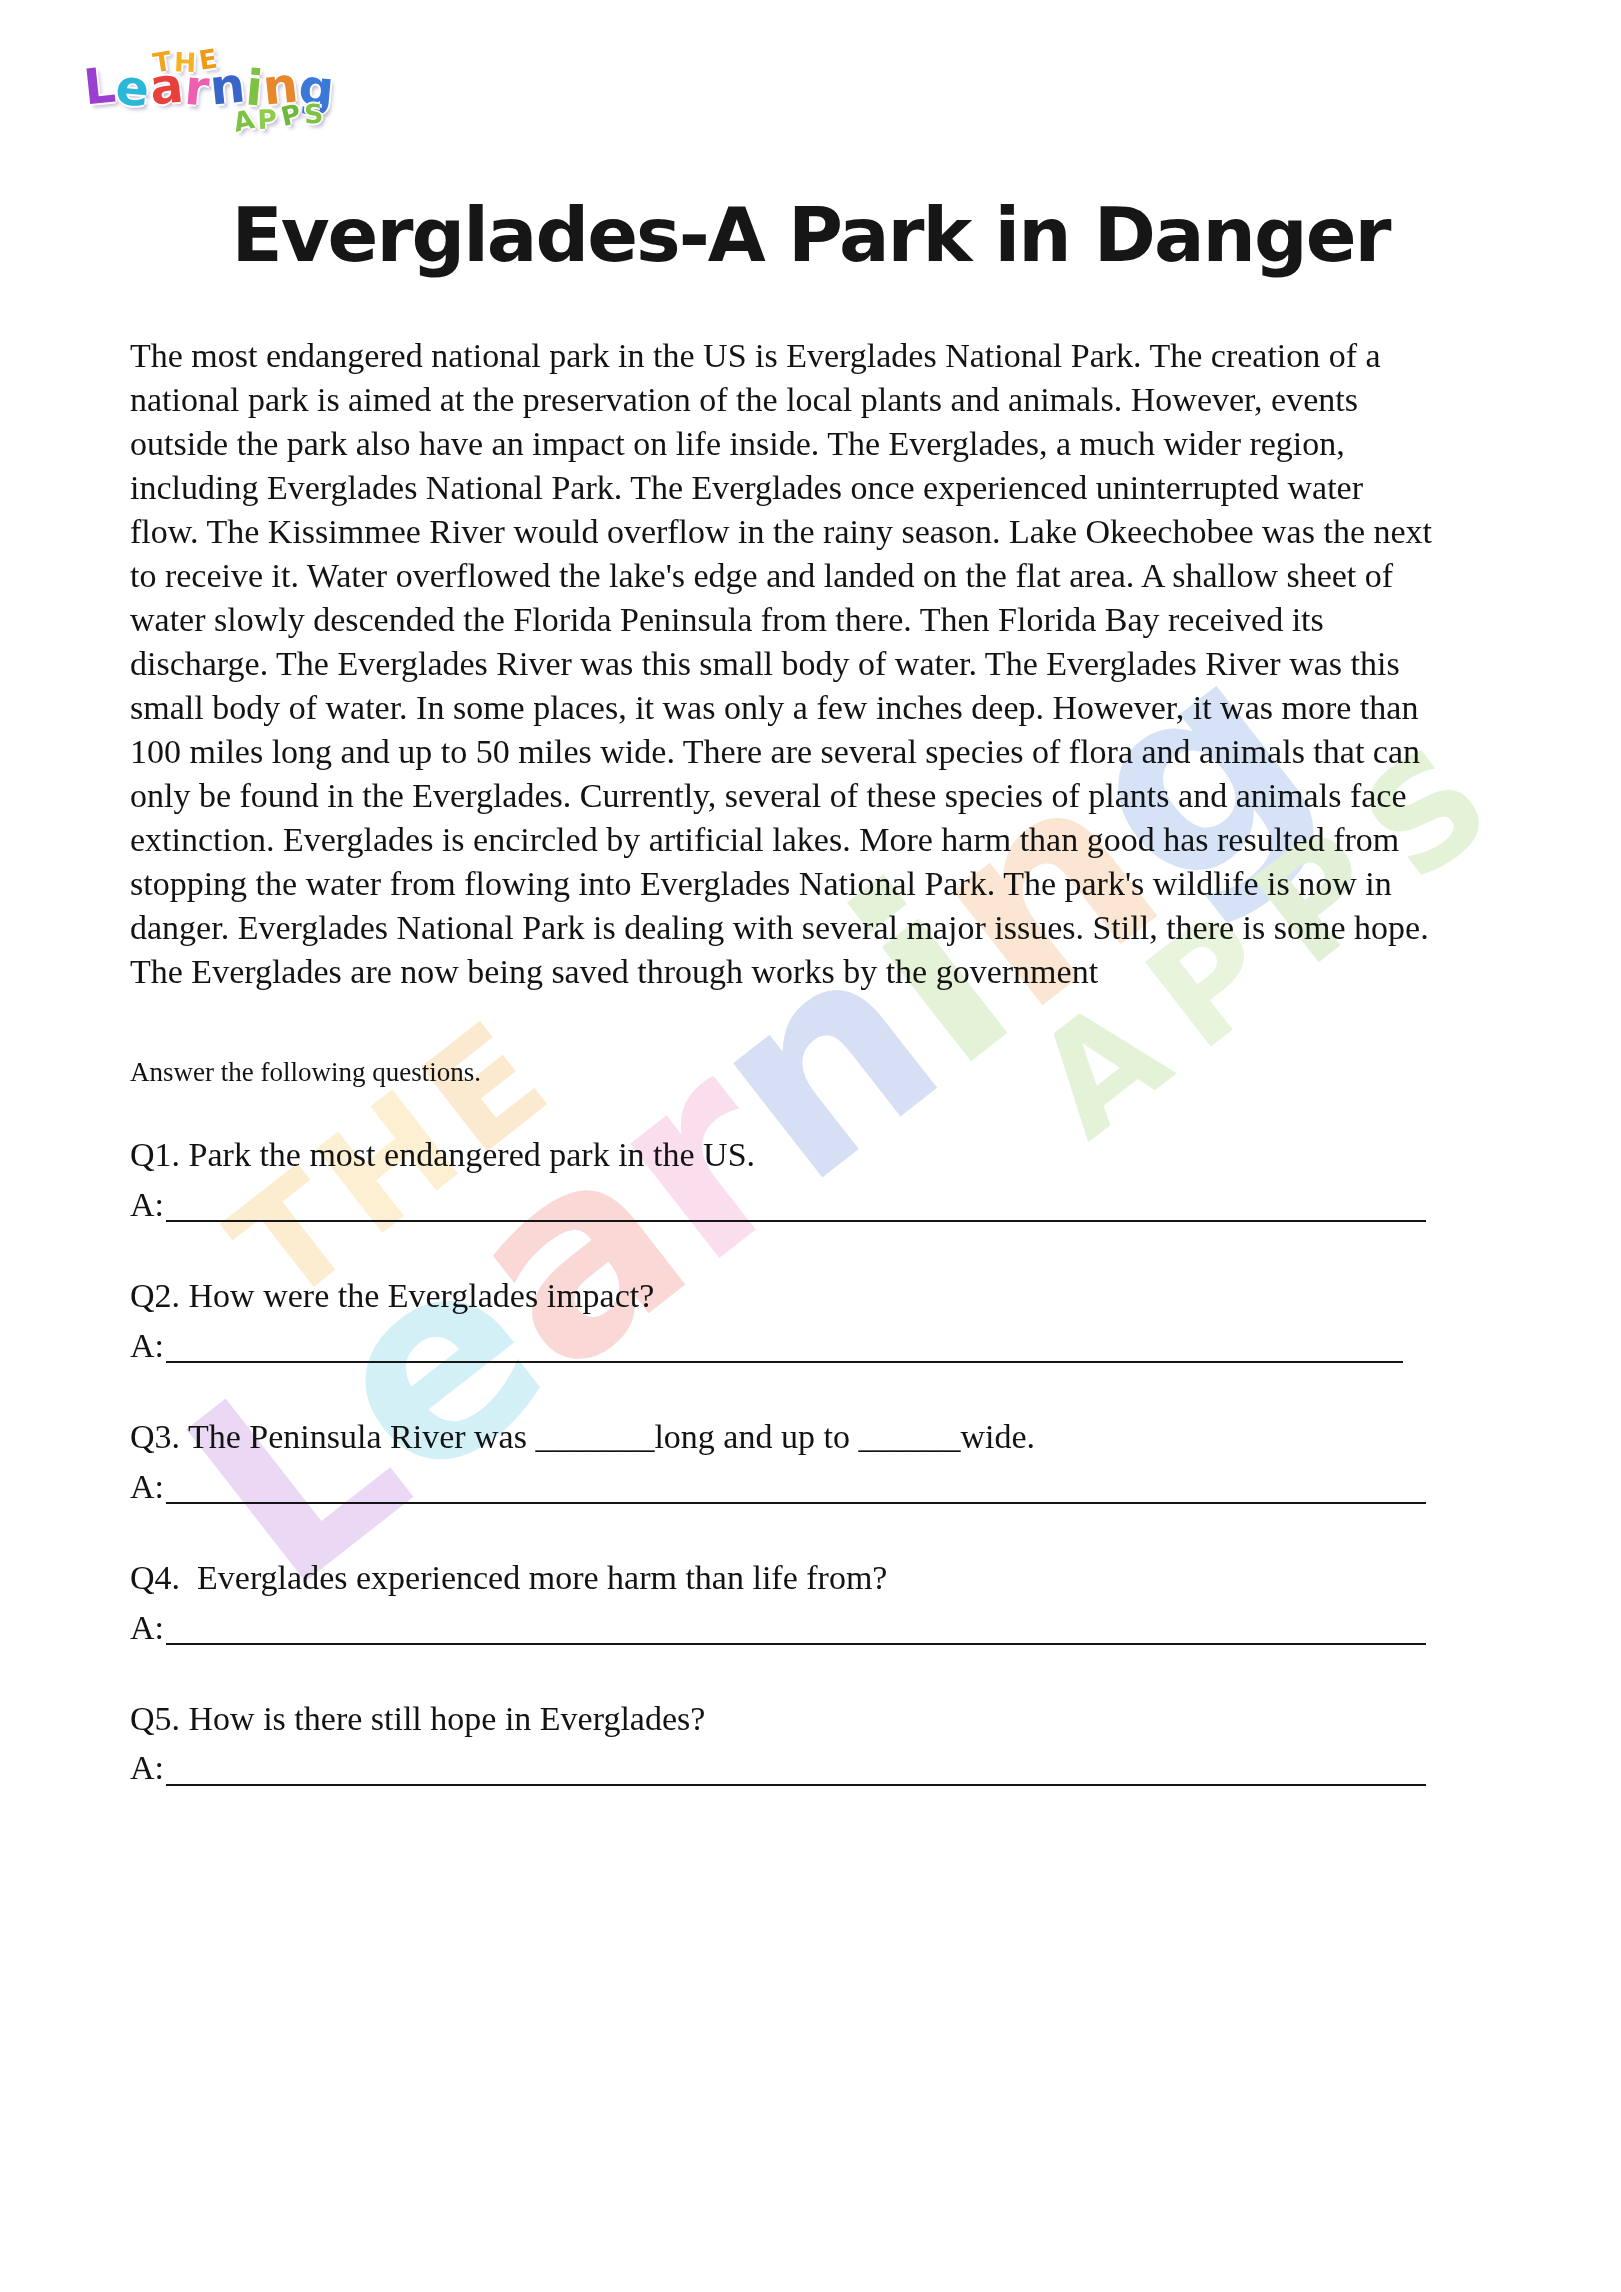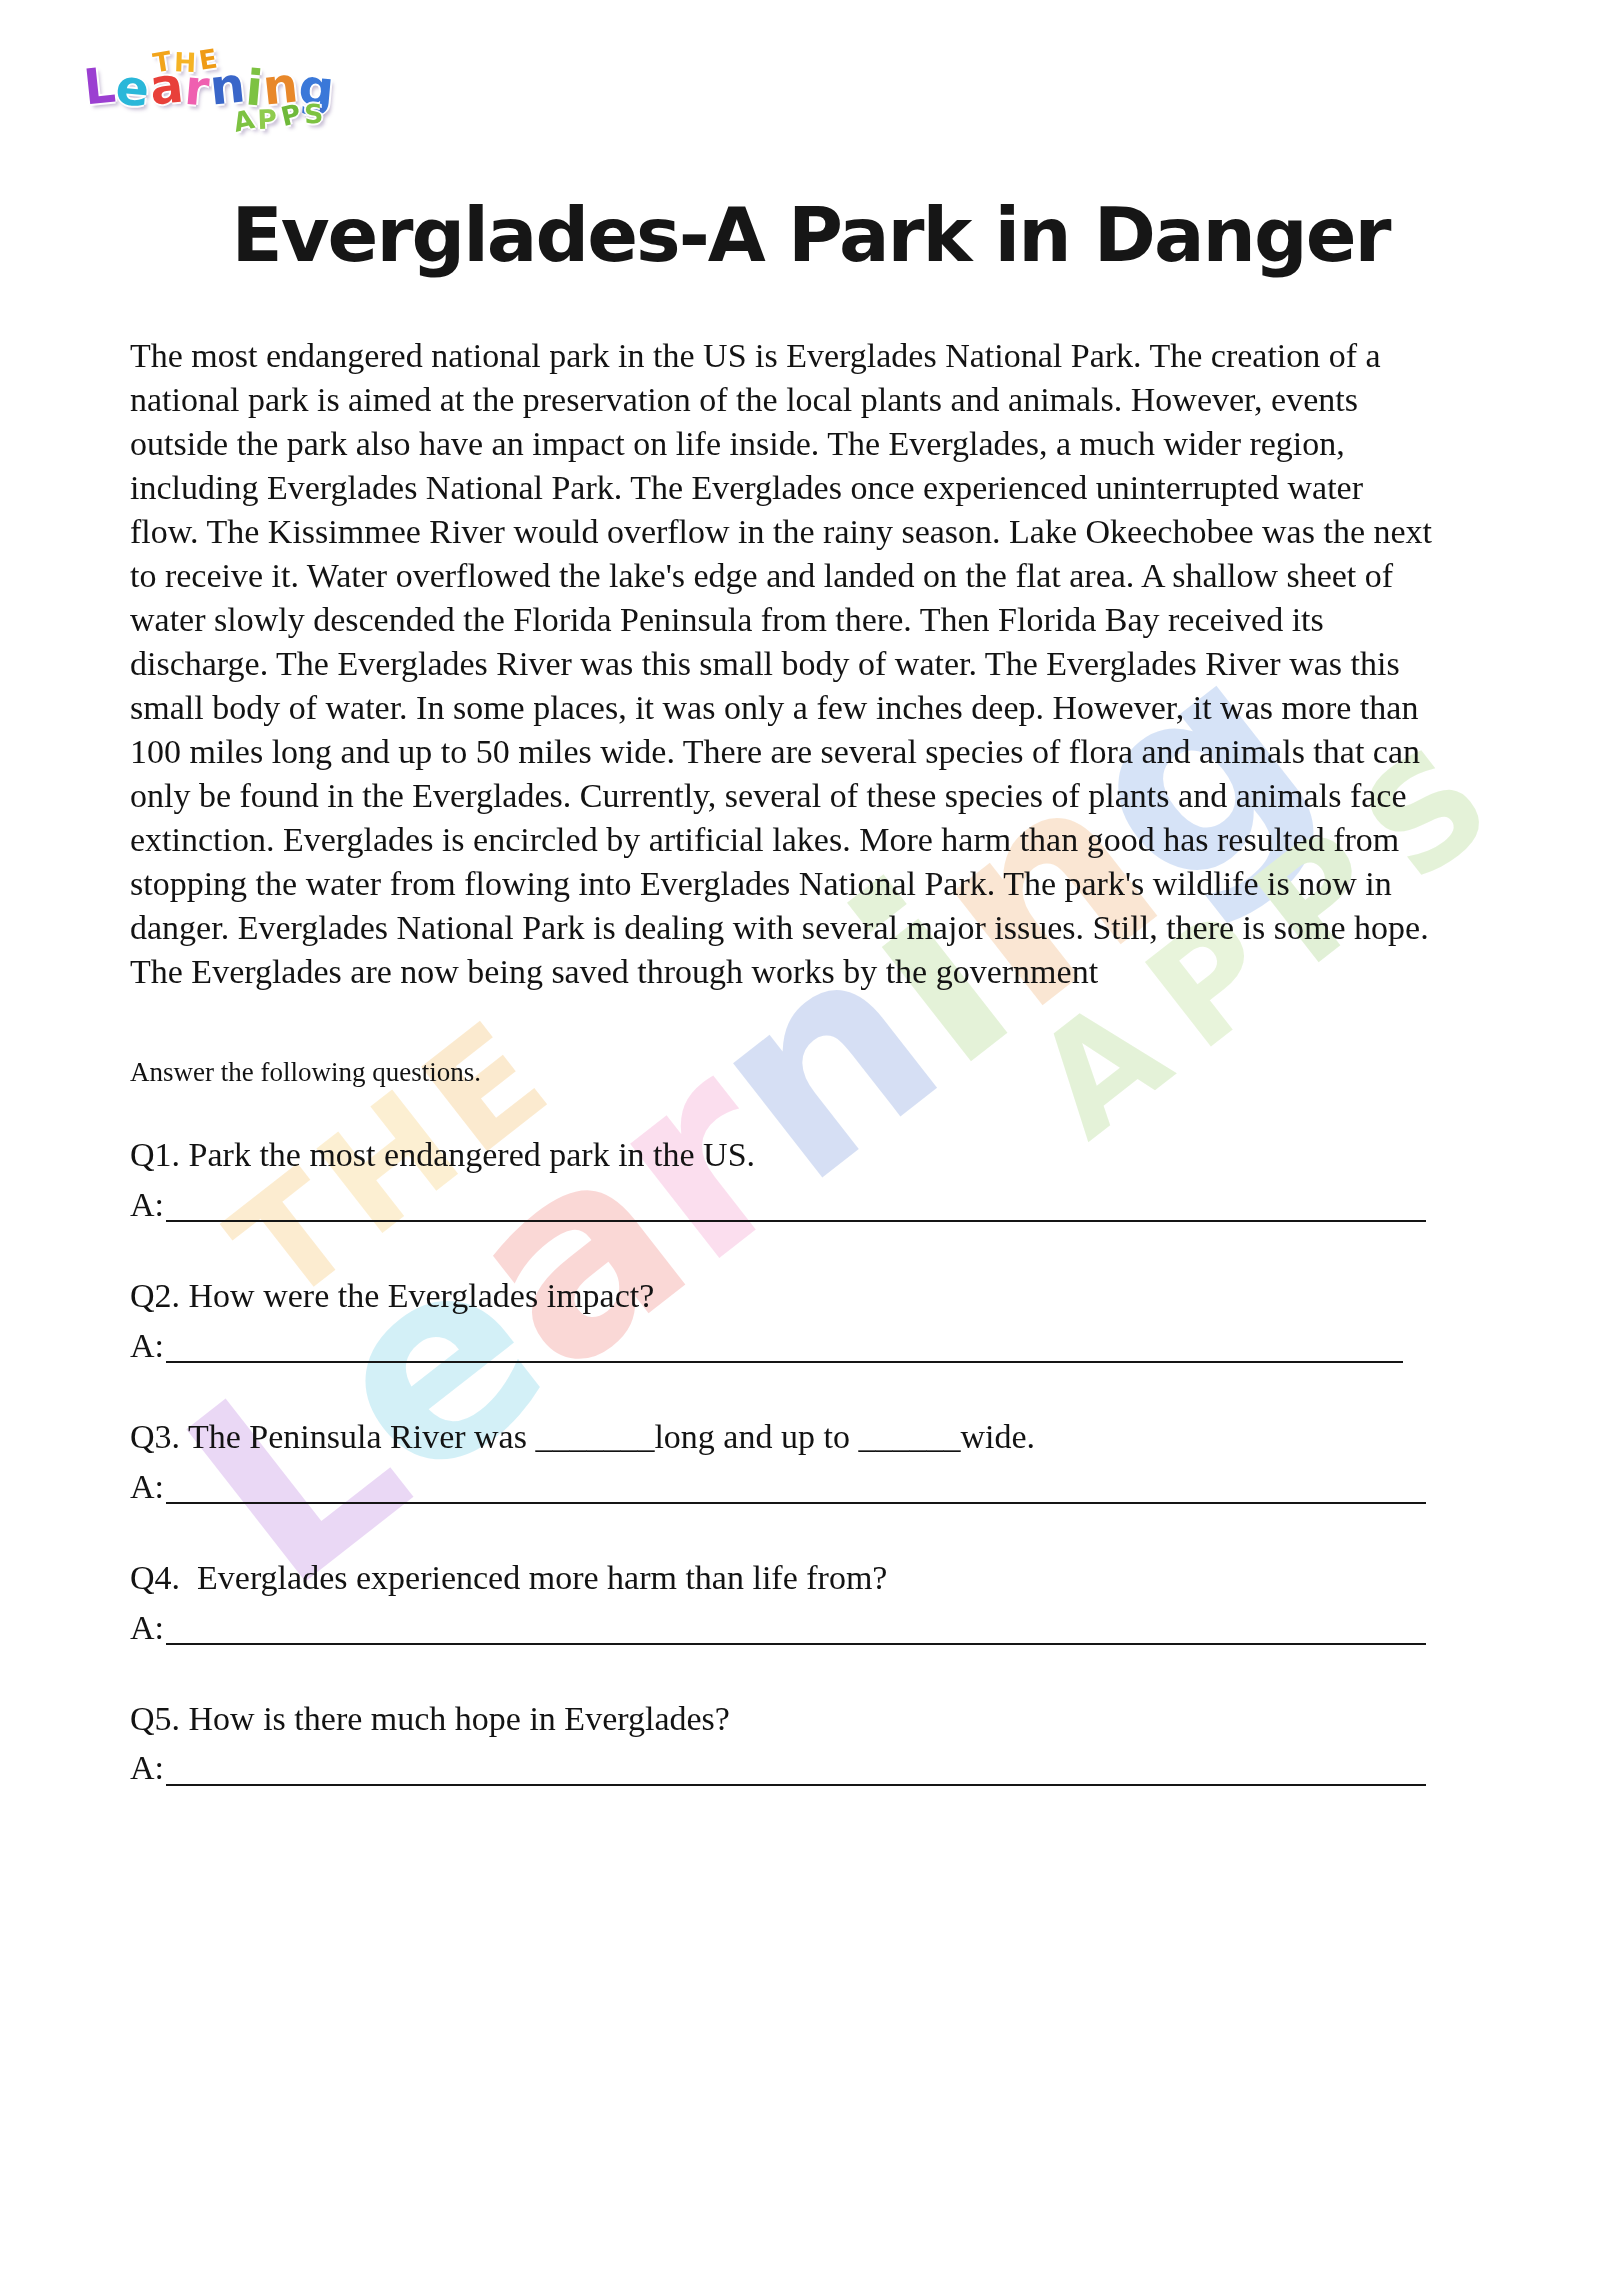--- a/index.html
+++ b/index.html
@@ -184,21 +184,21 @@
 
       <div class="question">
         <div class="q-label">Q4.  Everglades experienced more harm than life from?</div>
         <div class="answer-row">
           <span>A:</span>
           <div class="answer-line"></div>
         </div>
       </div>
 
       <div class="question">
-        <div class="q-label">Q5. How is there much hope in Everglades?</div>
+        <div class="q-label">Q5. How is there still hope in Everglades?</div>
         <div class="answer-row">
           <span>A:</span>
           <div class="answer-line"></div>
         </div>
       </div>
 
     </div>
   </div>
 
 

